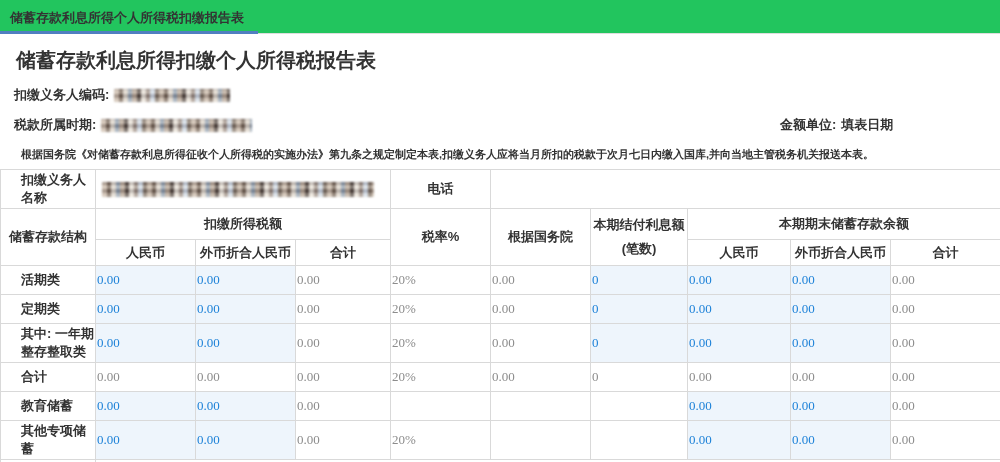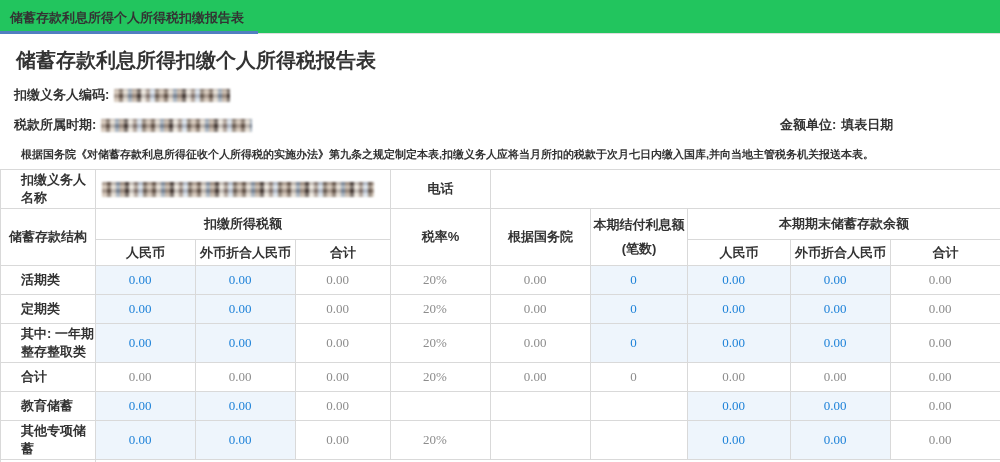--- a/index.html
+++ b/index.html
@@ -59,21 +59,21 @@
 
   
   table.form-table {
     border-collapse: collapse; width: 1000px; table-layout: fixed; margin-top: 7px;
   }
   .form-table td { border: 1px solid #d9d9d9; font-size: 13px; overflow: hidden; }
   .h { font-weight: bold; color: #333; }
   .center { text-align: center; }
   .left-label { text-align: left; padding-left: 20px; }
   .val {
-    text-align: center; padding-right: 12px;
+    text-align: left; padding-right: 12px;
     font-family: "Liberation Serif", serif; font-size: 13.5px;
   }
   .input-cell { background: #eef5fc; color: #1e82d8; }
   .ro-cell { background: #fff; color: #8c8c8c; }
   .blk { display: block; line-height: 24px; }
 
   tr.r-agent td { height: 21px; }
   tr.r-h1 td { height: 28px; }
   tr.r-h2 td { height: 23px; }
   tr.data-row td { height: 26px; }

